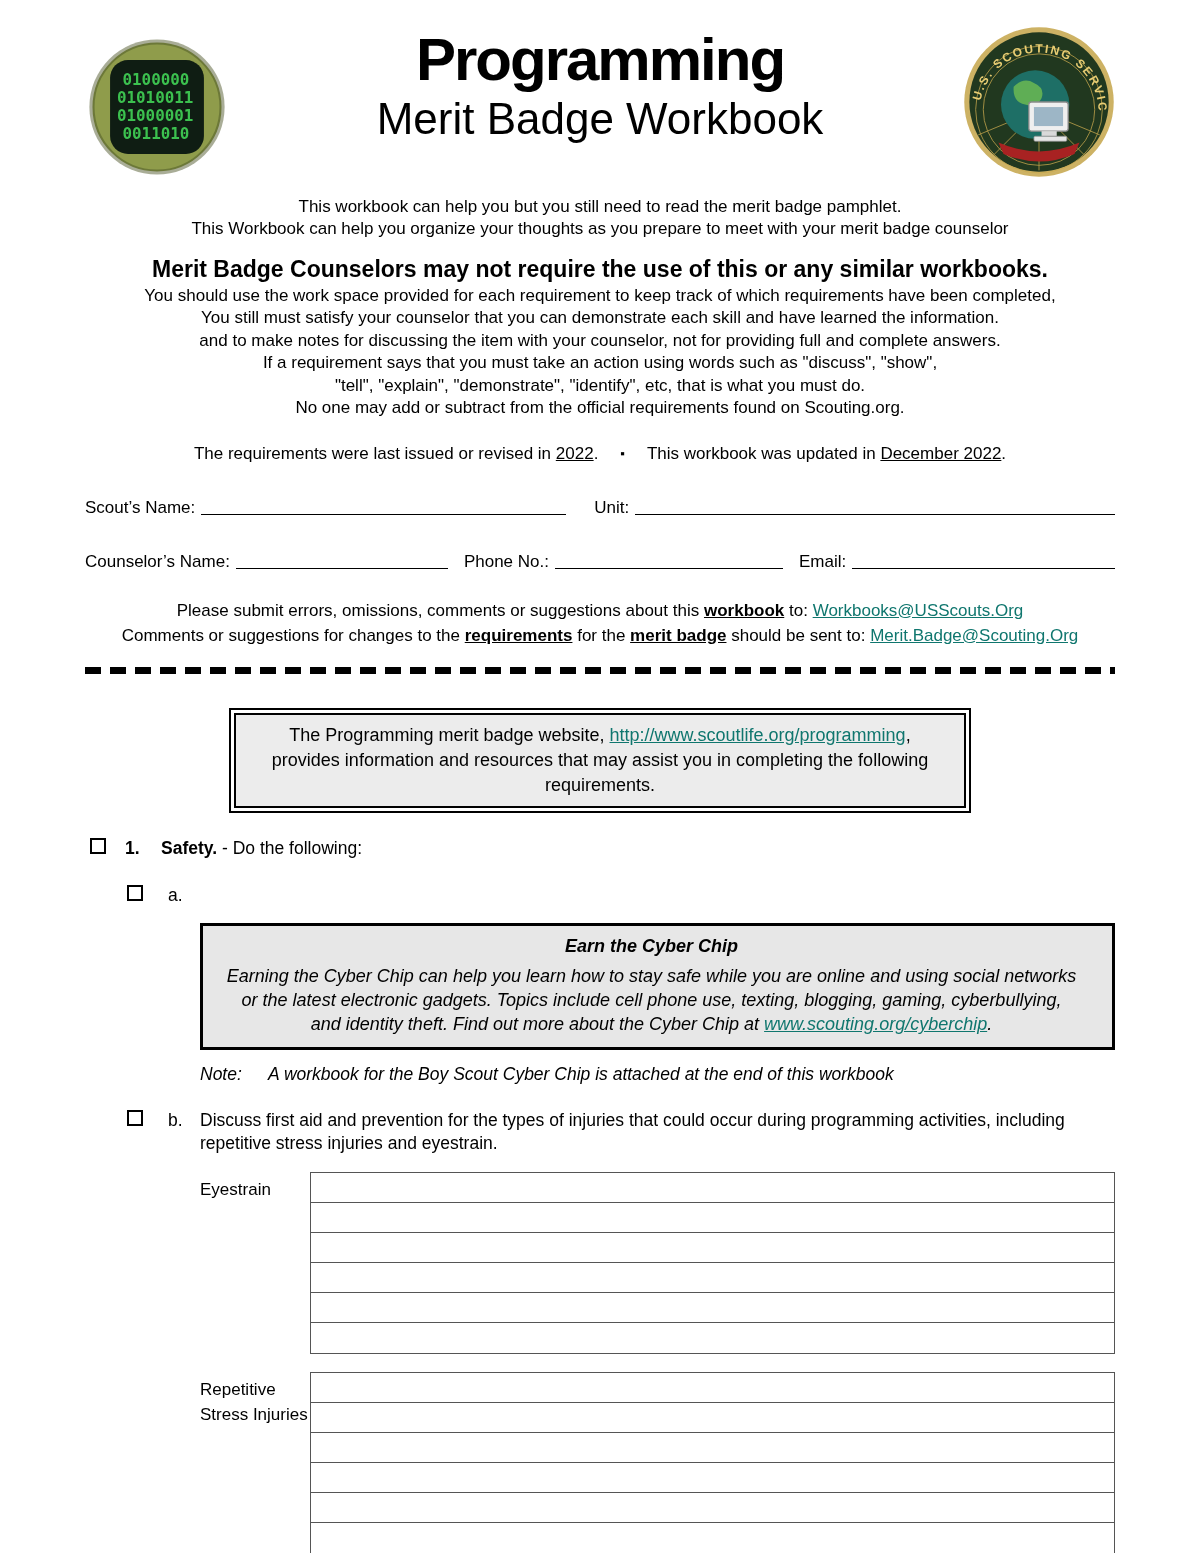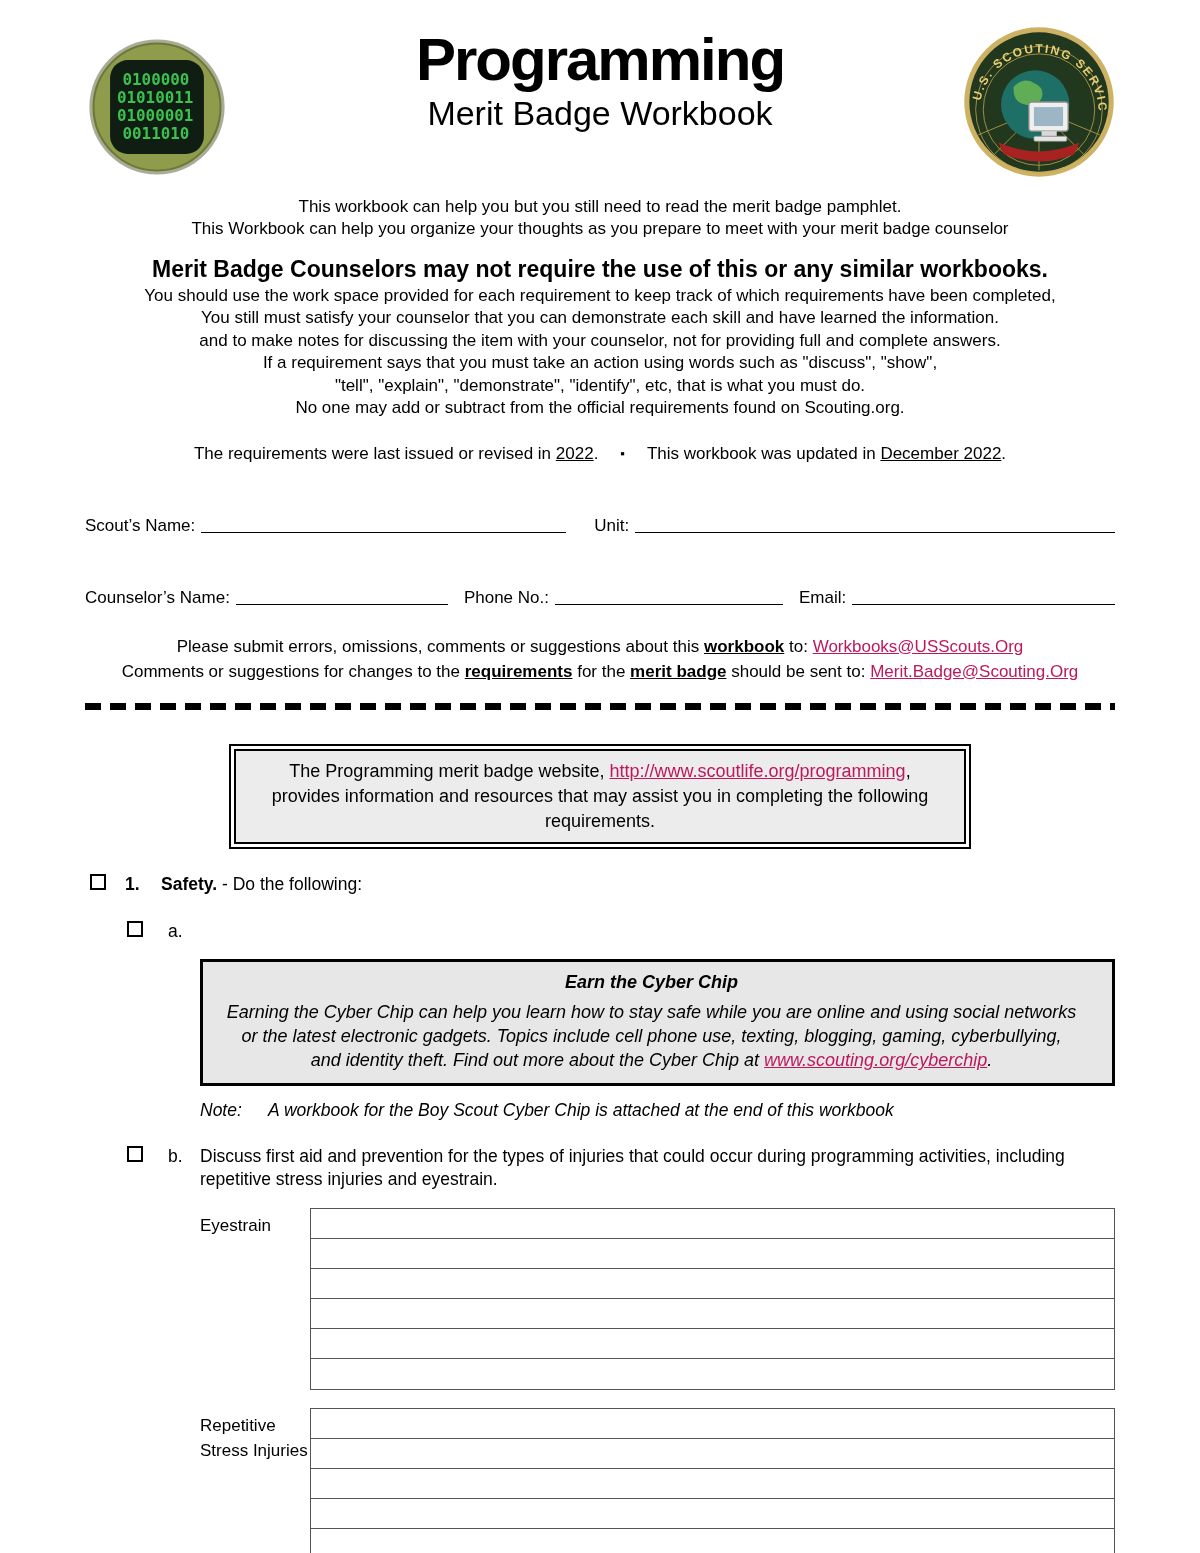--- a/index.html
+++ b/index.html
@@ -16,42 +16,42 @@
     position: relative;
   }
   
   .header { position: relative; height: 190px; padding-top: 30px; }
   .badge-left { position: absolute; left: 3px; top: 38px; width: 138px; height: 138px; }
   .badge-right { position: absolute; right: 0px; top: 26px; width: 152px; height: 152px; }
   .title-block { text-align: center; width: 620px; margin: 0 auto; }
   .page-title {
     font-size: 60px; font-weight: 800; letter-spacing: -2px; line-height: 1.0;
   }
-  .page-subtitle { font-size: 34px; font-weight: 400; margin-top: 4px; letter-spacing: 0px; }
+  .page-subtitle { font-size: 44px; font-weight: 400; margin-top: 4px; letter-spacing: 0px; }
   
   .center { text-align: center; }
   .intro { font-size: 17px; line-height: 1.32; margin-top: 6px; }
   .bold { font-weight: bold; }
   .bold-notice { margin-top: 15px; font-weight: bold; font-size: 23px; }
   .instructions { margin-top: 2px; font-size: 17px; line-height: 1.32; }
   .revision-line { margin-top: 24px; font-size: 17px; }
   .uline { text-decoration: underline; }
   .bullet-sep { display: inline-block; margin: 0 22px; font-size: 13px; vertical-align: 1px; }
   
-  .form-row { display: flex; align-items: flex-end; font-size: 17px; margin-top: 52px; }
+  .form-row { display: flex; align-items: flex-end; font-size: 17px; margin-top: 34px; }
   .fill { border-bottom: 1.4px solid #000; height: 0; margin-bottom: 3px; margin-left: 6px; }
   .fill-scout { width: 365px; margin-right: 28px; }
   .fill-unit { flex: 1; }
   .fill-couns { width: 212px; margin-right: 16px; }
   .fill-phone { width: 228px; margin-right: 16px; }
   .fill-email { flex: 1; }
   .lbl { white-space: nowrap; }
   
   .feedback { margin-top: 26px; font-size: 17px; line-height: 1.5; }
-  a.link, .link { color: #be185d; text-decoration: underline; cursor: pointer; }
+  a.link, .link { color: #0f766e; text-decoration: underline; cursor: pointer; }
   .bu { font-weight: bold; text-decoration: underline; }
   
   .divider {
     margin-top: 18px; height: 7px;
     background: repeating-linear-gradient(90deg, #000 0 16px, transparent 16px 25px);
   }
   
   .notice-outer { width: 742px; margin: 34px auto 0 auto; border: 2.5px solid #000; padding: 3px; }
   .notice-inner {
     border: 2px solid #000; background: #ececec; padding: 8px 18px;

